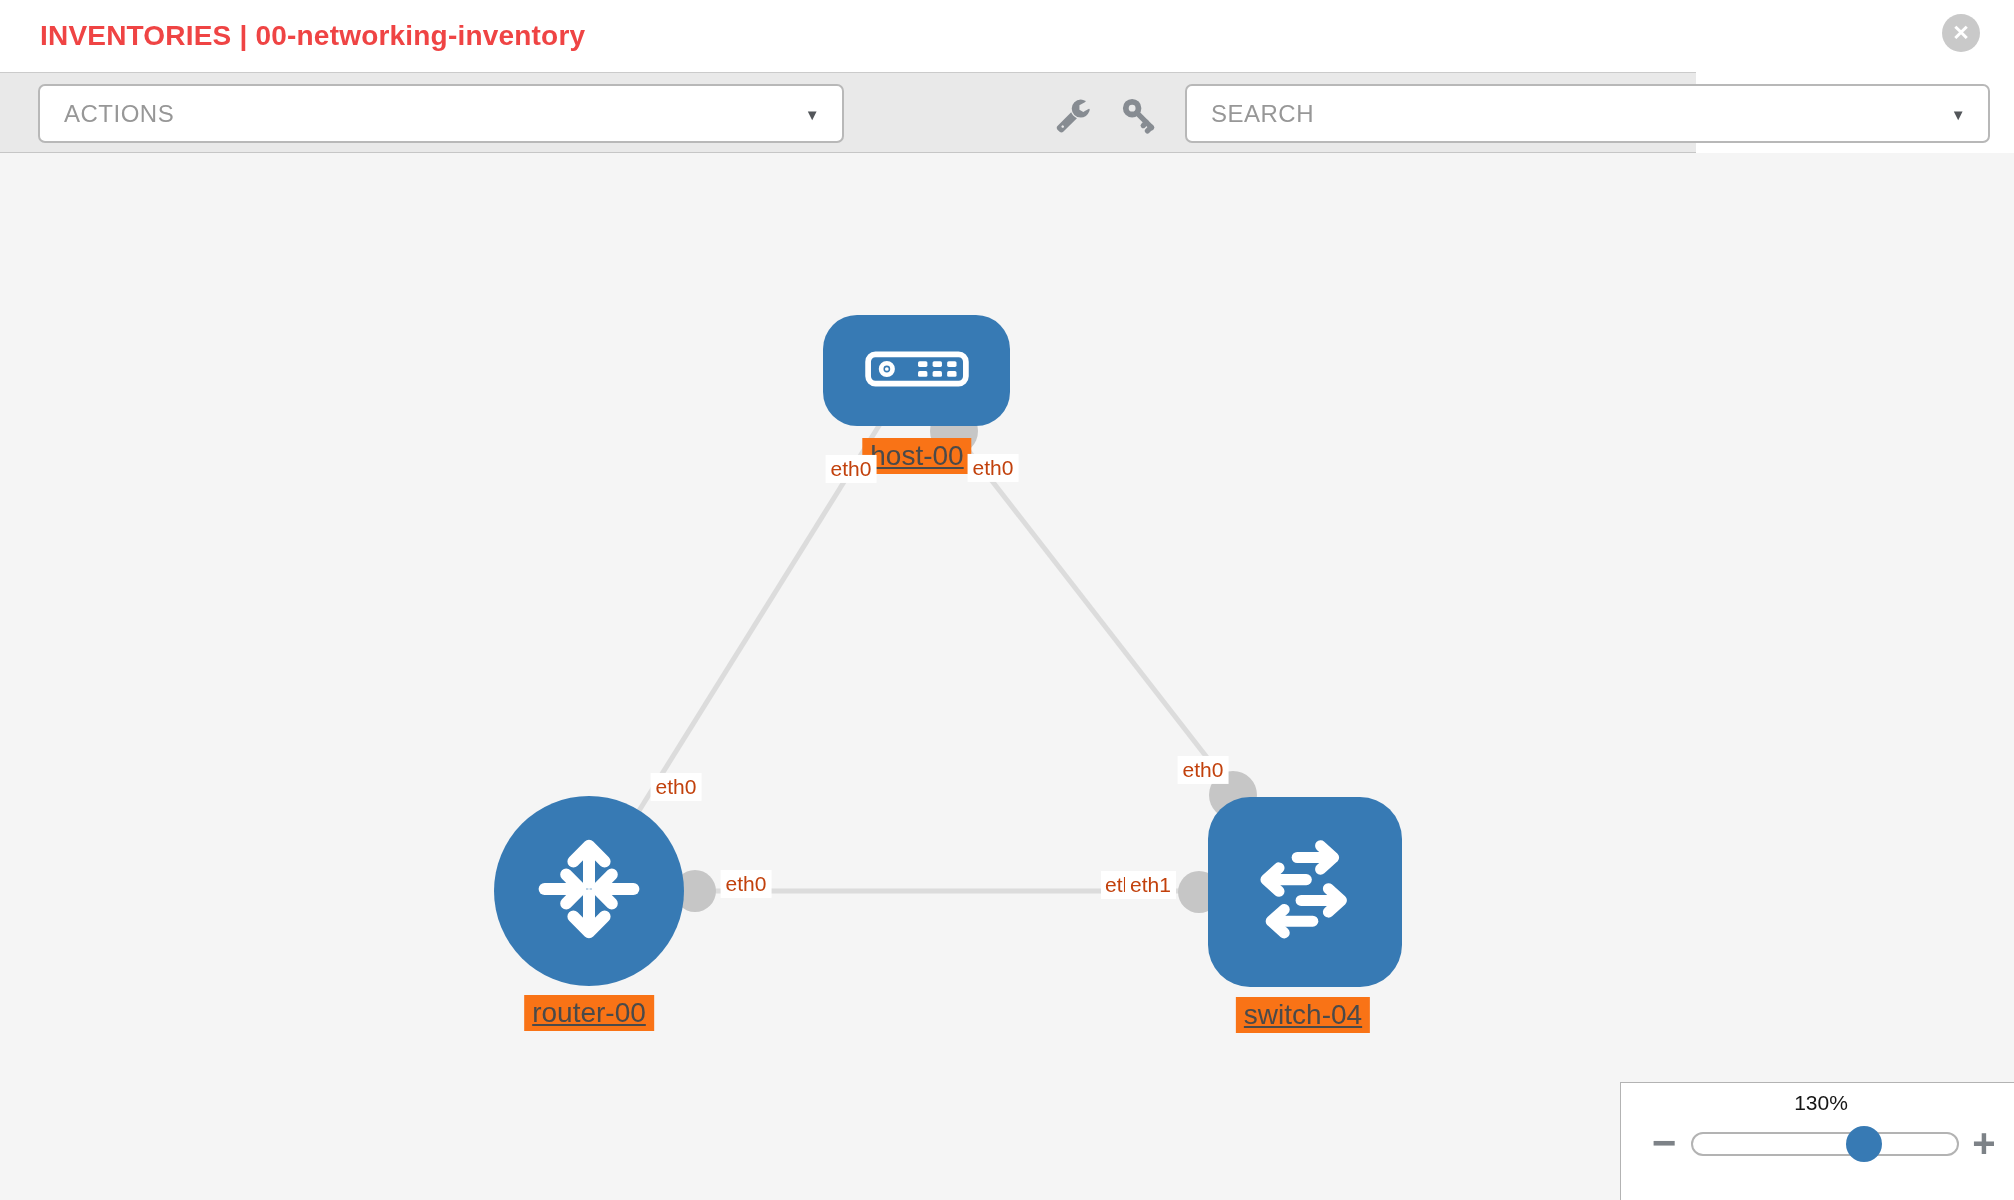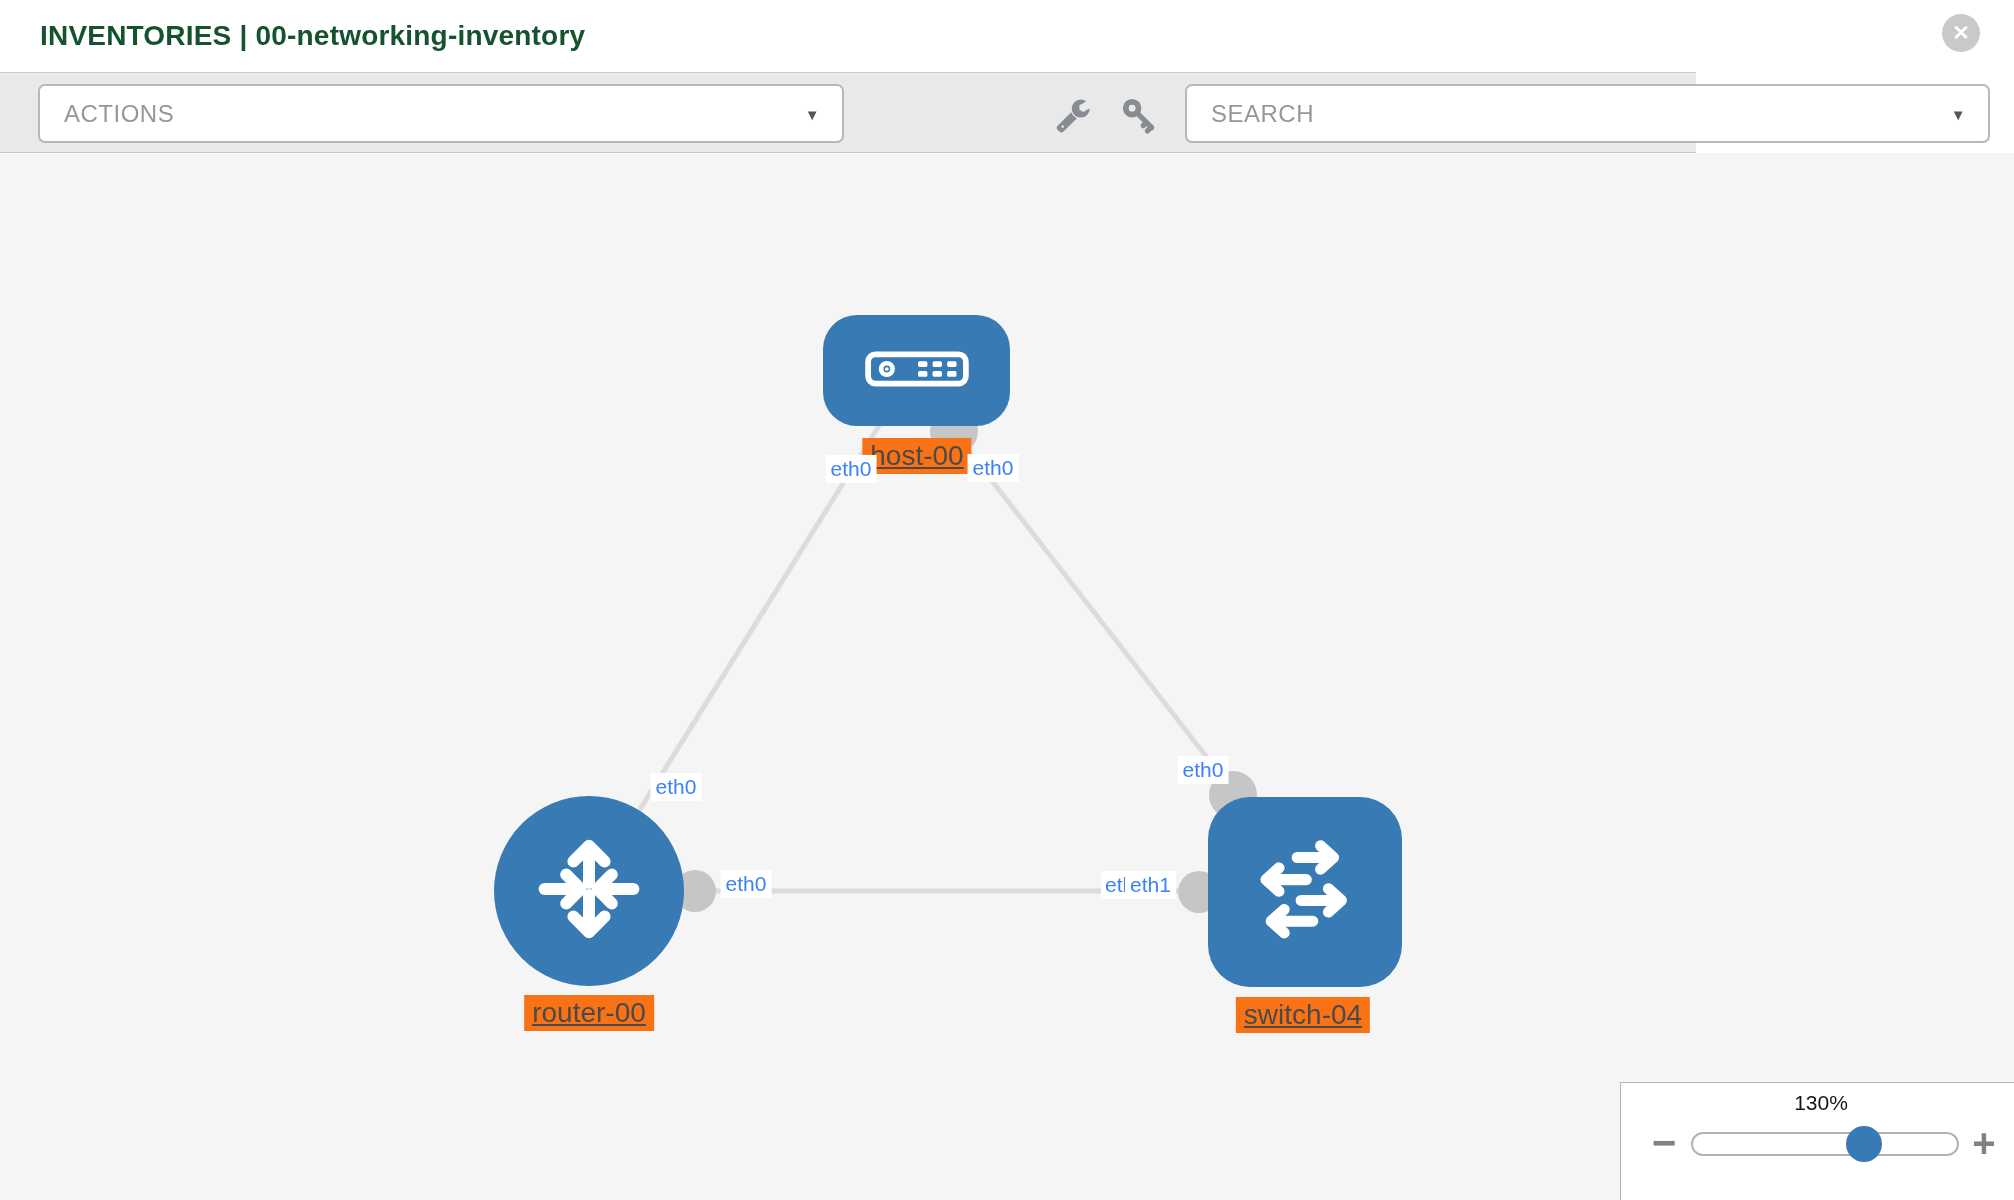--- a/index.html
+++ b/index.html
@@ -6,21 +6,21 @@
   html,body { margin:0; padding:0; }
   body {
     width:2014px; height:1200px; overflow:hidden; position:relative;
     font-family:"Liberation Sans", sans-serif; background:#ffffff;
   }
 
   
   .header { position:absolute; left:0; top:0; width:2014px; height:72px; background:#ffffff; }
   .page-title {
     position:absolute; left:40px; top:50%; transform:translateY(-50%);
-    font-size:28px; font-weight:bold; color:#14532d; letter-spacing:0.2px; white-space:nowrap;
+    font-size:28px; font-weight:bold; color:#ef4444; letter-spacing:0.2px; white-space:nowrap;
   }
   .close-btn {
     position:absolute; right:34px; top:14px; width:38px; height:38px; border-radius:50%;
     background:#c9c9c9; color:#ffffff; display:flex; align-items:center; justify-content:center;
     font-size:21px; font-weight:bold; cursor:pointer; user-select:none;
   }
 
   
   .toolbar {
     position:absolute; left:0; top:72px; width:1696px; height:81px;
@@ -56,21 +56,21 @@
   .node-label {
     position:absolute; z-index:3; transform:translate(-50%,-50%);
     background:#f97316; color:#4a4a4a; font-size:28px; padding:2px 8px; white-space:nowrap;text-decoration:underline;
   }
   .lbl-host   { left:917px;  top:303px; }
   .lbl-router { left:589px;  top:860px; }
   .lbl-switch { left:1303px; top:862px; }
 
   .if-label {
     position:absolute; z-index:3; transform:translate(-50%,-50%);
-    background:#ffffff; color:#3b82f6; font-size:21px; padding:2px 5px; line-height:1.15; white-space:nowrap;
+    background:#ffffff; color:#c2410c; font-size:21px; padding:2px 5px; line-height:1.15; white-space:nowrap;
   }
   .if-l1-router { left:676px;  top:634px; }
   .if-l1-host   { left:851px;  top:316px; }
   .if-l2-host   { left:993px;  top:315px; }
   .if-l2-switch { left:1203px; top:617px; }
   .if-l3-router { left:746px;  top:731px; }
   .if-l3-back {
     position:absolute; z-index:3; left:1101px; top:718px; transform:none;
     width:26px; overflow:hidden; padding:2px 0 2px 4px;
   }

